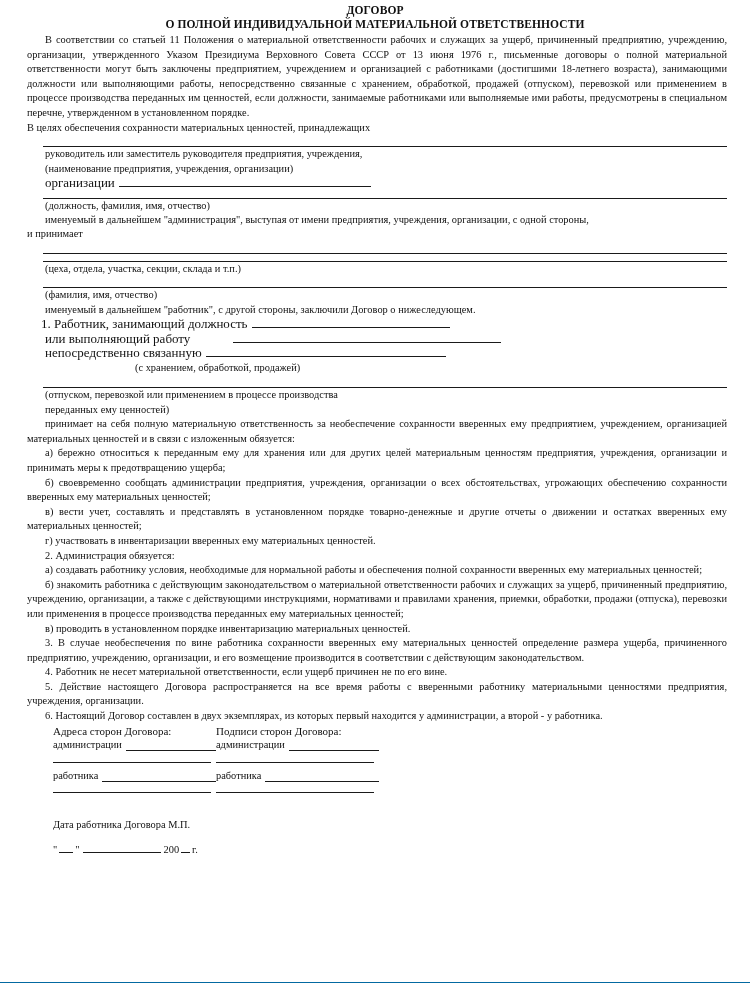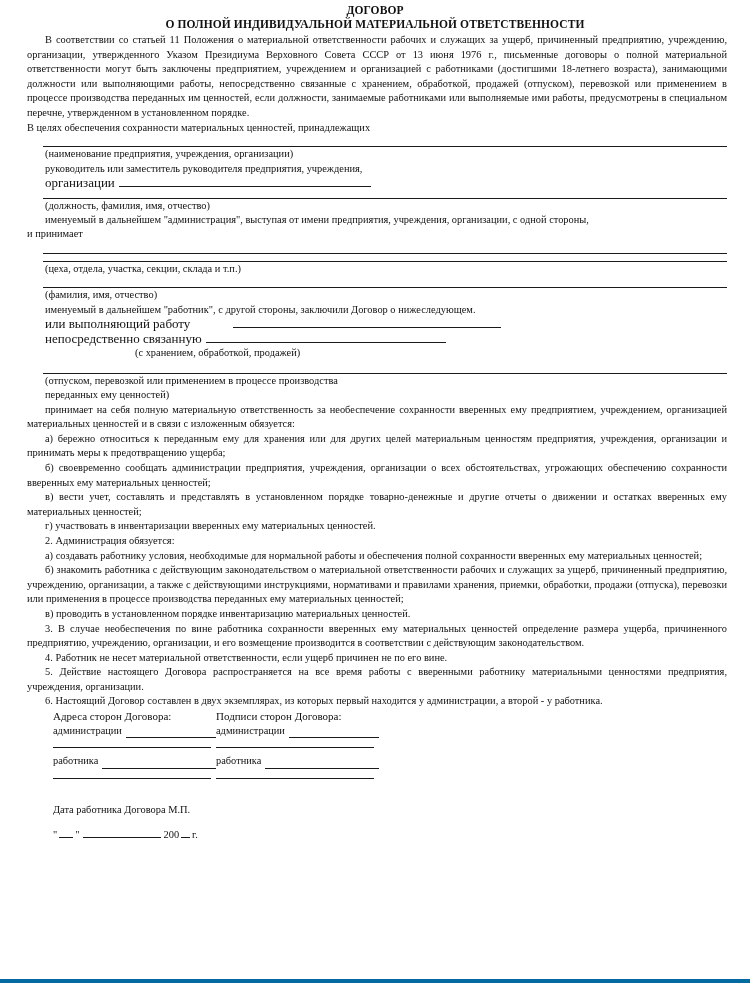--- a/index.html
+++ b/index.html
@@ -14,21 +14,21 @@
     color: #111111;
     -webkit-font-smoothing: antialiased;
   }
   .page {
     position: relative;
     width: 750px;
     height: 983px;
     box-sizing: border-box;
     padding: 4px 15px 0 15px;
     background: #ffffff;
-    border-bottom: 4px solid #0369a1;
+    border-bottom: 1px solid #0369a1;
     overflow: hidden;
   }
   .title-block {
     text-align: center;
     font-weight: bold;
     font-size: 11.5px;
     line-height: 13.5px;
     letter-spacing: 0.1px;
     margin: 0 0 2px 0;
   }
@@ -108,21 +108,21 @@
   .sig-head .col1 { width: 163px; }
   .sig-row {
     display: flex;
     font-size: 10.4px;
     line-height: 14.6px;
     padding-left: 38px;
     align-items: baseline;
   }
   .sig-col {
     display: flex;
-    align-items: flex-end;
+    align-items: center;
   }
   .sig-col.c1 { width: 163px; }
   .sig-col .blank {
     border-bottom: 1px solid #1a1a1a;
     height: 10px;
     margin-left: 4px;
     flex: 1;
   }
   .sig-underrow {
     display: flex;
@@ -173,23 +173,23 @@
     <span class="title-line">О ПОЛНОЙ ИНДИВИДУАЛЬНОЙ МАТЕРИАЛЬНОЙ ОТВЕТСТВЕННОСТИ</span>
   </div>
 
   <p class="para">В соответствии со статьей 11 Положения о материальной ответственности рабочих и служащих за ущерб, причиненный предприятию, учреждению, организации, утвержденного Указом Президиума Верховного Совета СССР от 13 июня 1976 г., письменные договоры о полной материальной ответственности могут быть заключены предприятием, учреждением и организацией с работниками (достигшими 18-летнего возраста), занимающими должности или выполняющими работы, непосредственно связанные с хранением, обработкой, продажей (отпуском), перевозкой или применением в процессе производства переданных им ценностей, если должности, занимаемые работниками или выполняемые ими работы, предусмотрены в специальном перечне, утвержденном в установленном порядке.</p>
 
   <p class="plain">В целях обеспечения  сохранности материальных ценностей, принадлежащих</p>
 
   <div class="rule-row rule-gap-1">
     <div class="rule rule-full"></div>
   </div>
+  <p class="caption">руководитель или  заместитель  руководителя  предприятия,  учреждения,</p>
+
   <p class="caption">(наименование предприятия, учреждения, организации)</p>
-
-  <p class="caption">руководитель или  заместитель  руководителя  предприятия,  учреждения,</p>
 
   <div class="fieldline" style="padding-left:30px;">
     <span class="lbl">организации</span>
     <span class="blank blank-w3"></span>
   </div>
 
   <div class="rule-row rule-gap-2">
     <div class="rule rule-full"></div>
   </div>
   <p class="caption">(должность, фамилия, имя, отчество)</p>
@@ -205,20 +205,24 @@
   </div>
   <p class="caption">(цеха, отдела, участка, секции, склада и т.п.)</p>
 
   <div class="rule-row rule-gap-1">
     <div class="rule rule-full"></div>
   </div>
   <p class="caption">(фамилия, имя, отчество)</p>
 
   <p class="caption">именуемый в дальнейшем "работник", с другой стороны, заключили Договор о нижеследующем.</p>
 
+  <div class="fieldline">
+    <span class="lbl">1. Работник, занимающий должность</span>
+    <span class="blank blank-w4"></span>
+  </div>
 
   <div class="fieldline" style="padding-left:30px;gap:39px;">
     <span class="lbl">или выполняющий работу</span>
     <span class="blank blank-w1"></span>
   </div>
 
   <div class="fieldline" style="padding-left:30px;">
     <span class="lbl">непосредственно связанную</span>
     <span class="blank blank-w2"></span>
   </div>

